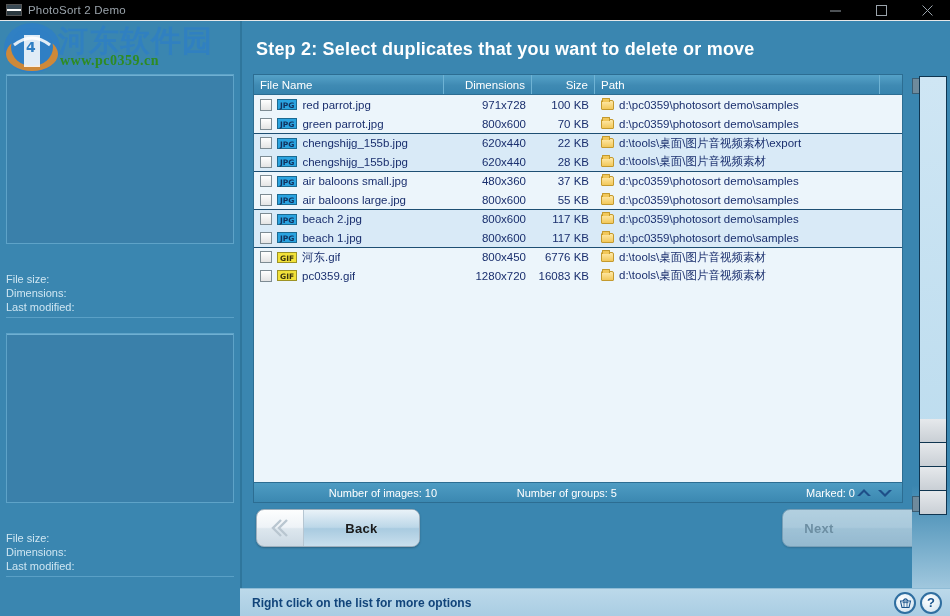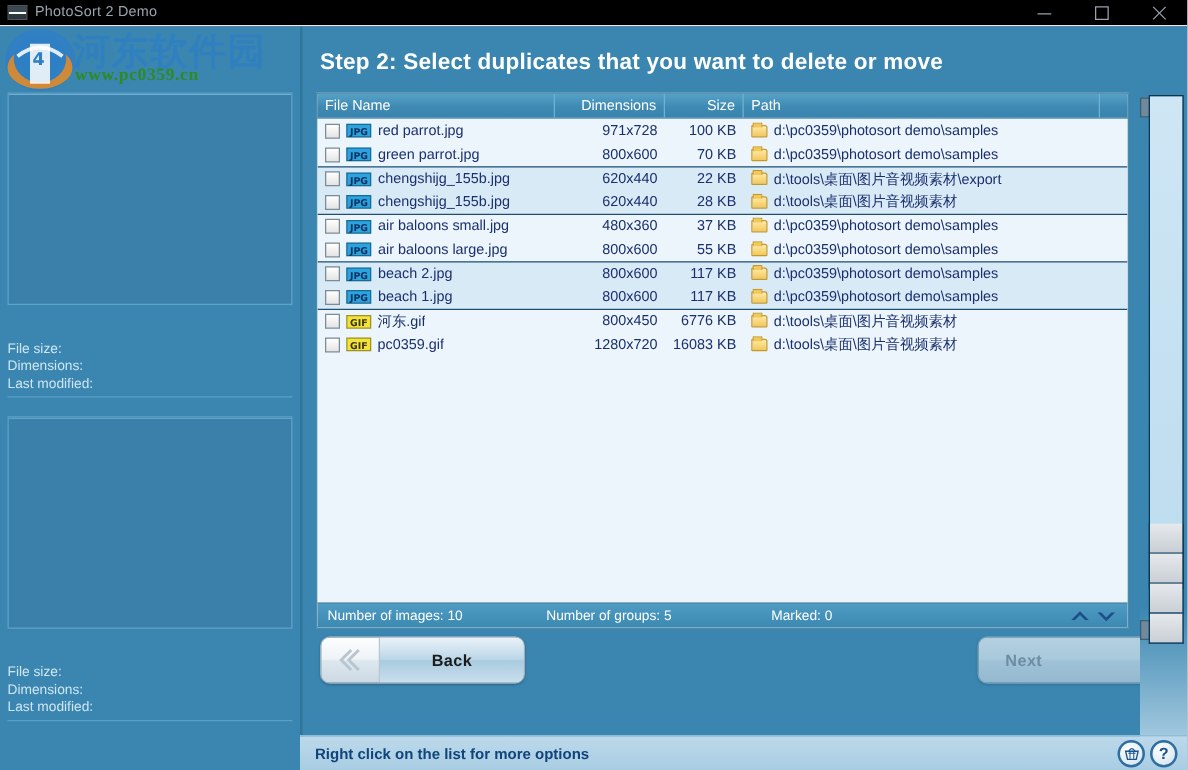--- a/index.html
+++ b/index.html
@@ -189,21 +189,21 @@
     border: 1px solid #c49a2e; border-bottom: none;
     border-radius: 1px 1px 0 0;
   }
 
   .lv-status {
     position: absolute; left: 0; bottom: 0;
     width: 100%; height: 20px;
     background: linear-gradient(#4e9cc3 0%, #3b88b1 100%);
     border-top: 1px solid #2c6d92;
     display: flex; align-items: center;
-    color: #ffffff; font-size: 11px;
+    color: #ffffff; font-size: 11px; text-align: right;
   }
   .st-a { margin-left: 8px;  width: 175px; }
   .st-b { width: 180px; }
   .st-c { flex: 1 1 auto; }
   .st-arrows { display: flex; gap: 3px; margin-right: 8px; }
   .st-arrows svg { display: block; }
 
   
   .navbtn {
     position: absolute; height: 38px;

